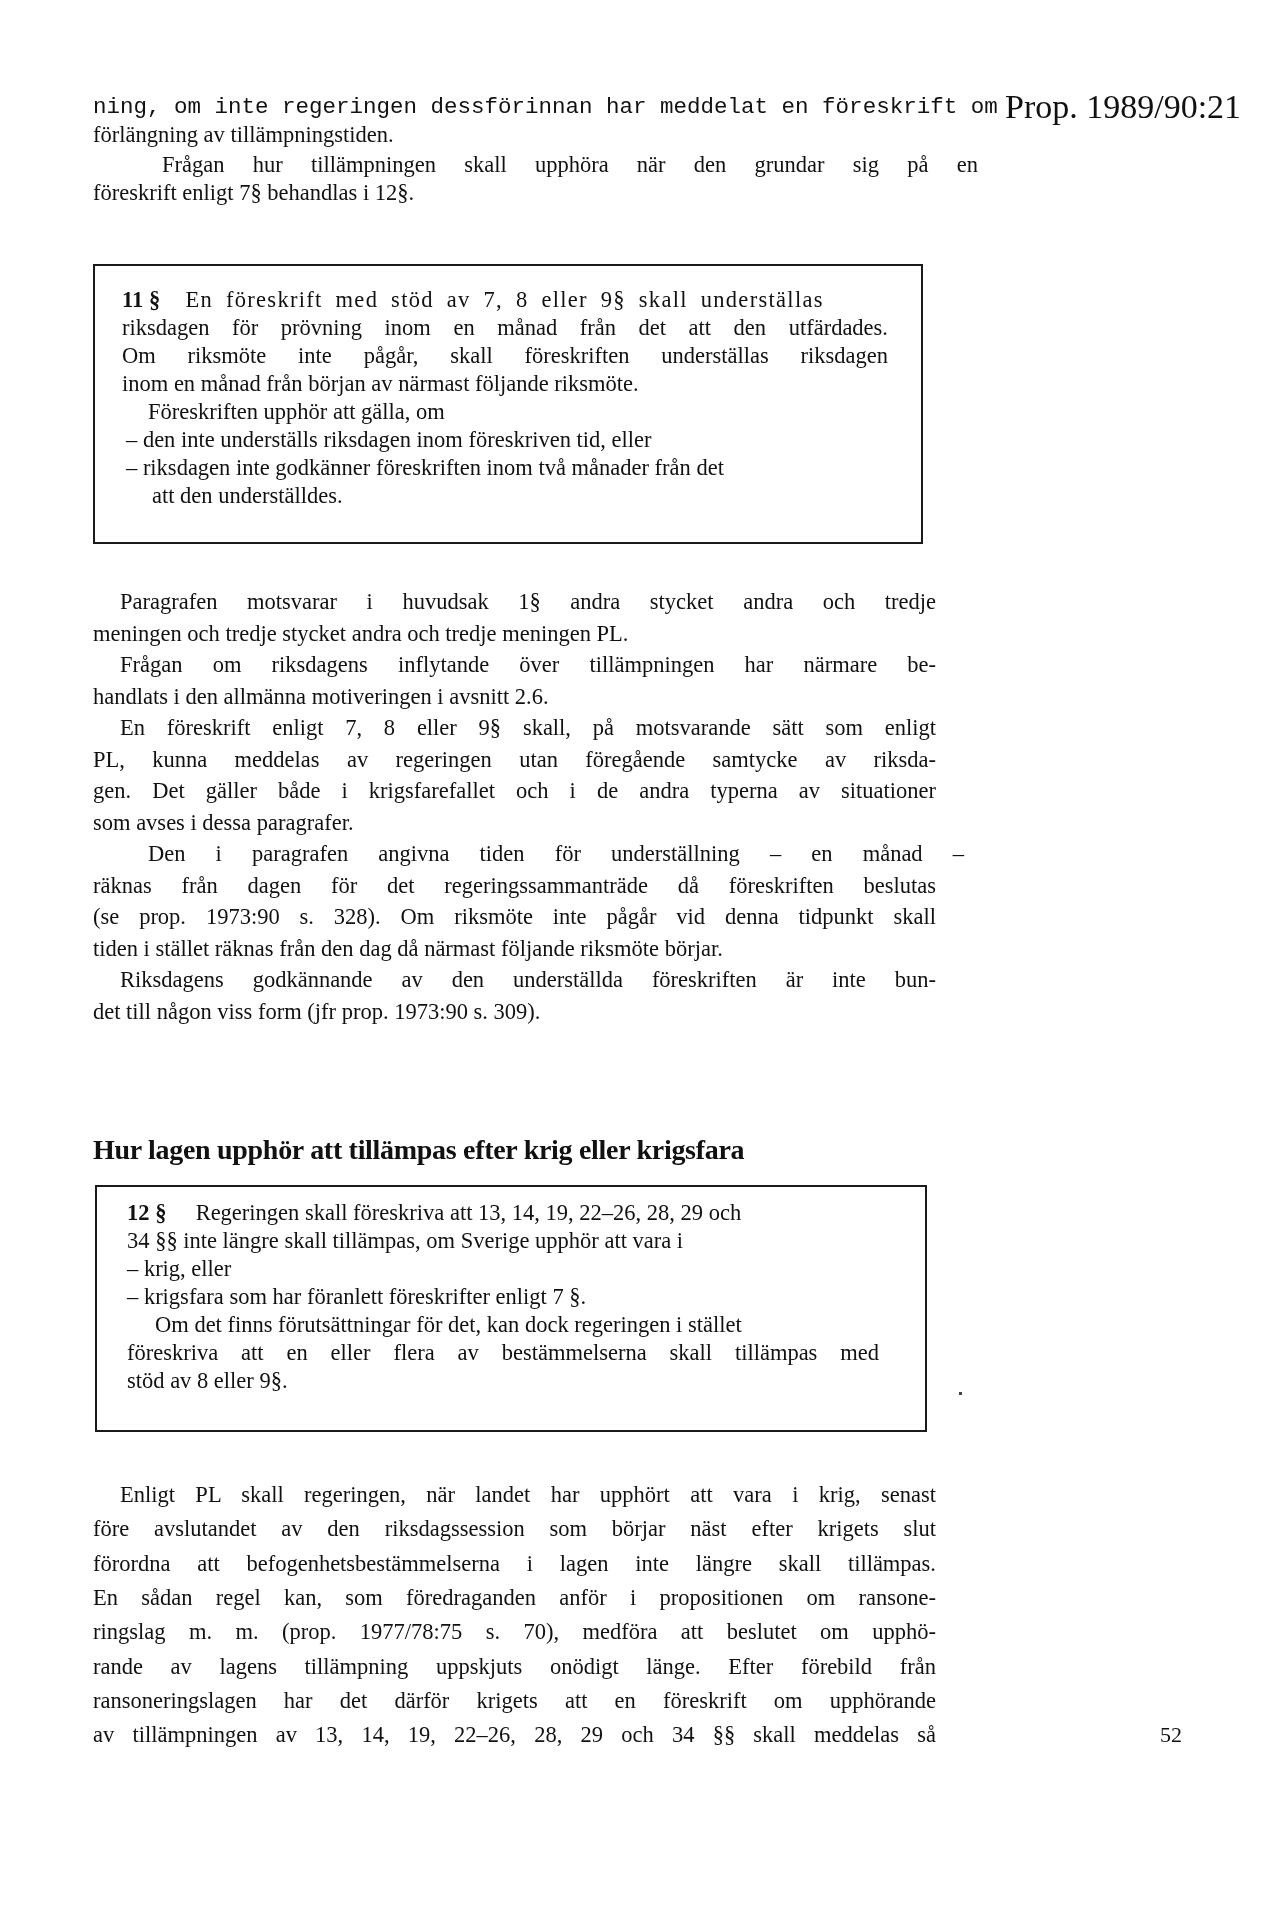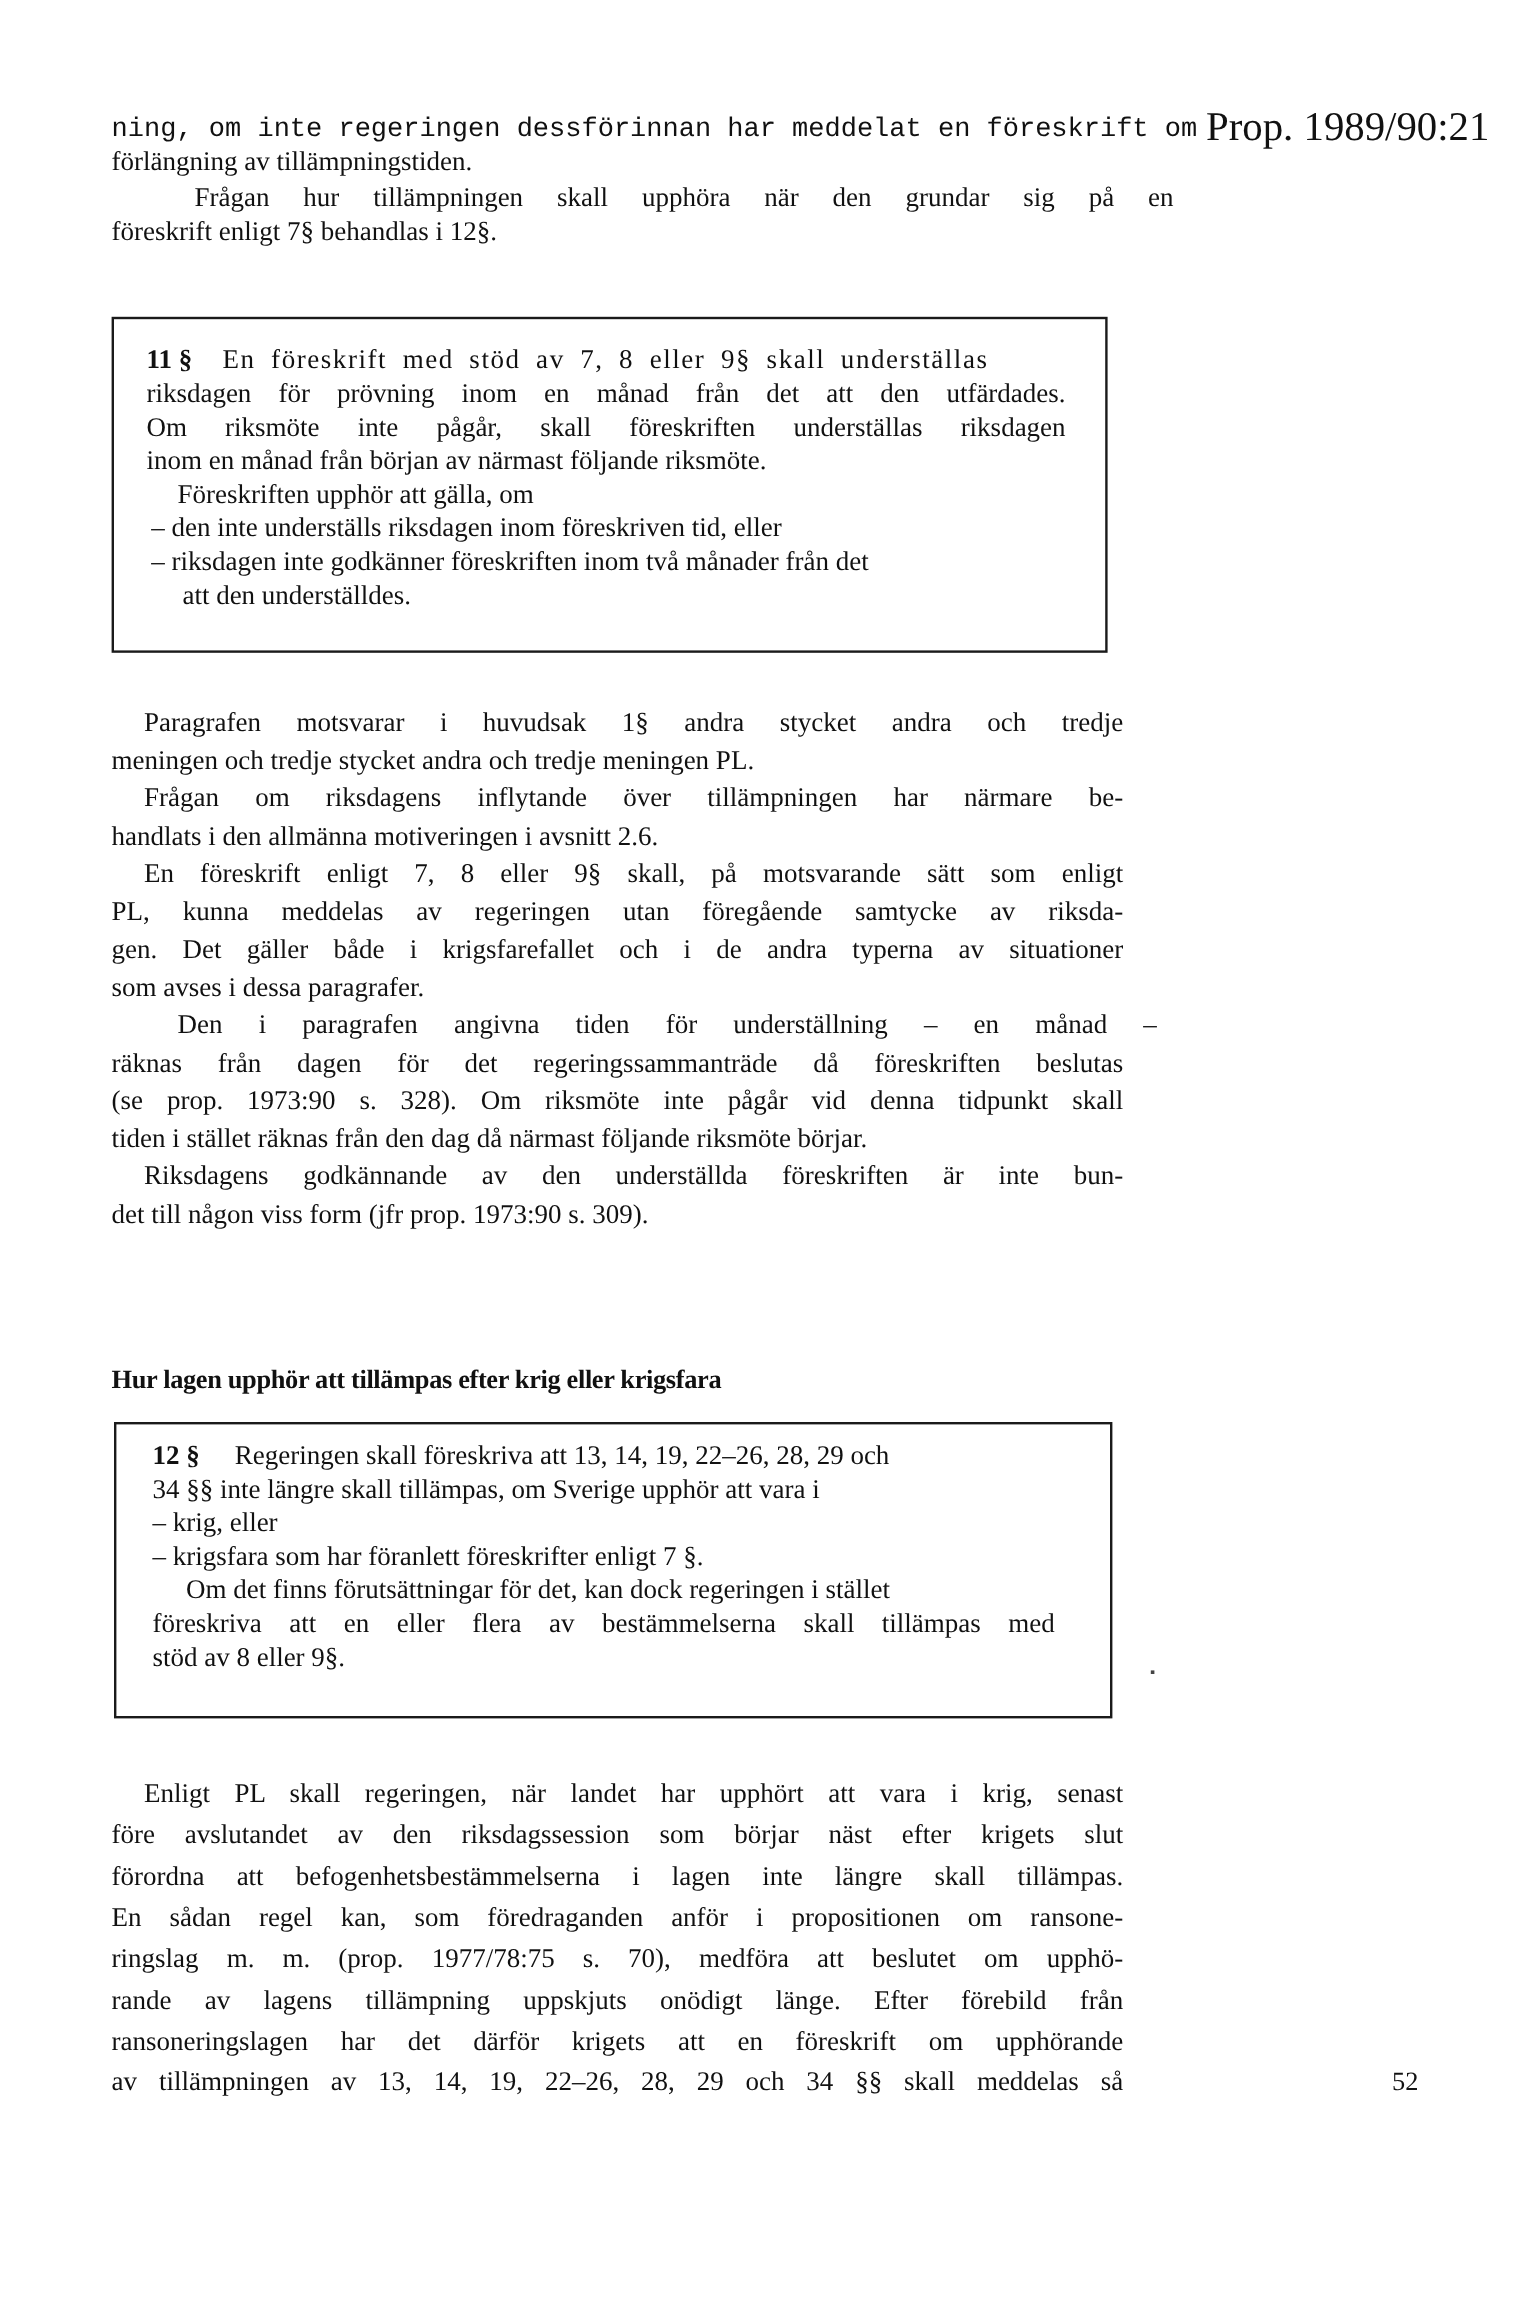--- a/index.html
+++ b/index.html
@@ -9,21 +9,21 @@
             line-height: 30px; white-space: nowrap; }
     .just { text-align: justify; text-align-last: justify; }
     .header-ref { position: absolute; left: 1005px; top: 92px; font-size: 34px;
                   line-height: 30px; white-space: nowrap; }
     .page-number { position: absolute; left: 1160px; top: 1720px; font-size: 22px;
                    line-height: 30px; }
     .box { position: absolute; border: 2px solid #1a1a1a; }
     .box1 { left: 93px; top: 264px; width: 826px; height: 276px; }
     .box2 { left: 95px; top: 1185px; width: 828px; height: 243px; }
     .heading { position: absolute; left: 93px; top: 1135px; font-weight: bold;
-               font-size: 22px; line-height: 30px; white-space: nowrap; letter-spacing: -0.3px; }
+               font-size: 28px; line-height: 30px; white-space: nowrap; letter-spacing: -0.3px; }
     .bold { font-weight: bold; }
     .dot { position: absolute; left: 959px; top: 1392px; width: 3px; height: 3px; background: #444; }
   </style>
 </head>
 <body>
 
 <div class="header-ref">Prop. 1989/90:21</div>
 
 <div>
   <div class="line just" style="top:92px;font-family:Liberation Mono, monospace;">ning, om inte regeringen dessförinnan har meddelat en föreskrift om</div>

